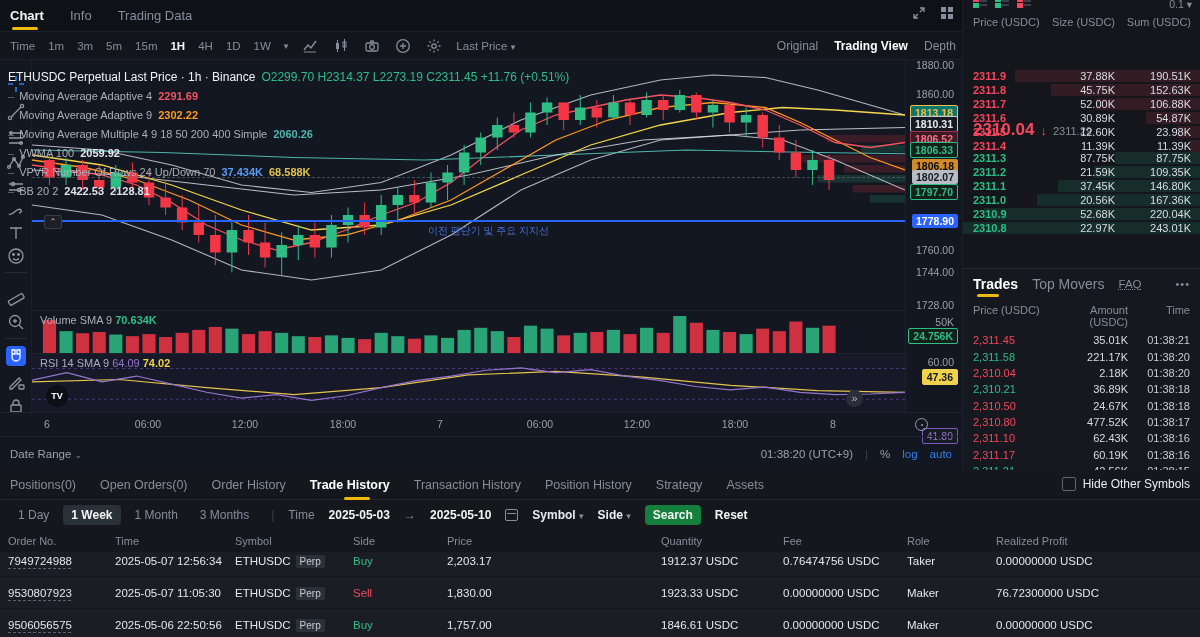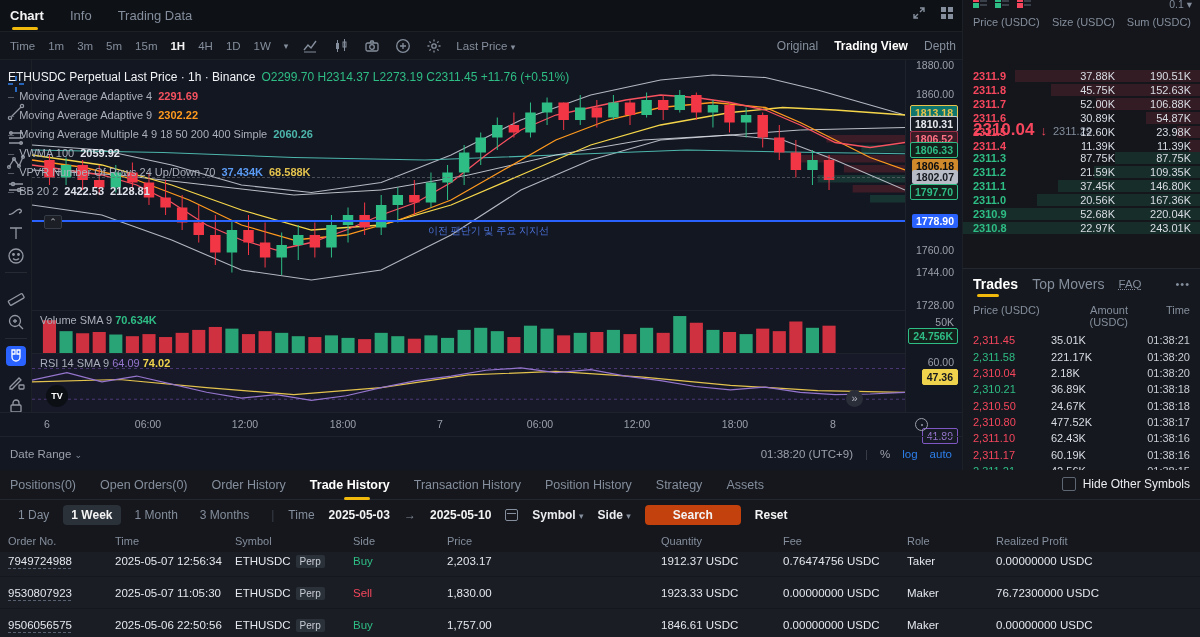--- a/index.html
+++ b/index.html
@@ -101,36 +101,36 @@
   #tr-tabs { display:flex; gap:14px; align-items:center; padding:7px 10px 4px; }
   .tr-tab { color:#848e9c; font-size:14px; position:relative; }
   .tr-tab.active { color:#fff; font-weight:bold; }
   .tr-tab.active::after { content:""; position:absolute; left:4px; bottom:-5px; width:22px; height:3px; background:#f0b90b; border-radius:2px; }
   .tr-tab.faq { text-decoration:underline dotted; font-size:11.5px; }
   #tr-more { margin-left:auto; color:#848e9c; letter-spacing:1px; }
   #tr-head { display:grid; grid-template-columns:78px 1fr 62px; padding:8px 10px 4px; color:#848e9c; }
   #tr-head span:nth-child(2){ text-align:right; } #tr-head span:nth-child(3){ text-align:right; }
   .tr-row { display:grid; grid-template-columns:78px 1fr 62px; padding:2.2px 10px; }
   .tr-price.r { color:#f6465d; } .tr-price.g { color:#2ebd85; }
-  .tr-amt { color:#d8dce4; } .tr-time { text-align:right; color:#c8ccd4; }
+  .tr-amt { text-align:right; color:#d8dce4; } .tr-time { text-align:right; color:#c8ccd4; }
 
   
   #bottom { position:absolute; left:0; top:470px; width:1200px; height:167px; background:#15171c; }
   #btabs { height:30px; display:flex; gap:24px; align-items:center; padding-left:10px; border-bottom:1px solid #23272f; }
   .btab { font-size:12.5px; color:#848e9c; position:relative; height:30px; line-height:30px; }
   .btab.active { color:#fff; font-weight:bold; }
   .btab.active::after { content:""; position:absolute; left:34px; bottom:0; width:26px; height:3px; background:#f0b90b; border-radius:2px; }
   #hide-other { position:absolute; right:10px; top:7px; display:flex; gap:7px; align-items:center; font-size:12px; color:#eaecef; }
   #hide-cb { width:14px; height:14px; border:1px solid #5e6673; border-radius:2px; background:transparent; }
   #bfilters { height:30px; display:flex; gap:14px; align-items:center; padding-left:10px; font-size:12px; color:#848e9c; }
   .rangebtn { padding:3px 8px; border-radius:4px; }
   .rangebtn.active { background:#2b3139; color:#f4f4f4; font-weight:bold; }
   .dateval { color:#f4f4f4; font-weight:bold; }
   .fdrop { color:#eaecef; font-weight:bold; } .caret { color:#848e9c; font-size:9px; }
-  #search-btn { background:#c2410c; color:#f4f4f4; font-weight:bold; padding:3px 28px; border-radius:4px; }
+  #search-btn { background:#15803d; color:#f4f4f4; font-weight:bold; padding:3px 8px; border-radius:4px; }
   #reset-btn { color:#f4f4f4; font-weight:bold; }
   .cal-ico { width:13px; height:12px; border:1.2px solid #848e9c; border-radius:2px; position:relative; display:inline-block; }
   .cal-ico::after{ content:""; position:absolute; left:1px; right:1px; top:2.5px; height:1.2px; background:#848e9c; }
 
   #btable { position:absolute; left:0; top:60px; width:1200px; height:107px; overflow:hidden; }
   .trow { display:grid; grid-template-columns:107px 120px 118px 94px 214px 122px 124px 89px 1fr; padding-left:8px; align-items:center; font-size:11.5px; }
   #thead { height:22px; color:#848e9c; font-size:11px; background:#15171c; position:relative; z-index:2; }
   #tbody { margin-top:-7px; }
   #tbody .trow { height:31px; background:#1a1d24; margin-bottom:1px; color:#e4e7ec; }
   .ordno { text-decoration:underline dashed #596070; text-underline-offset:3px; }

